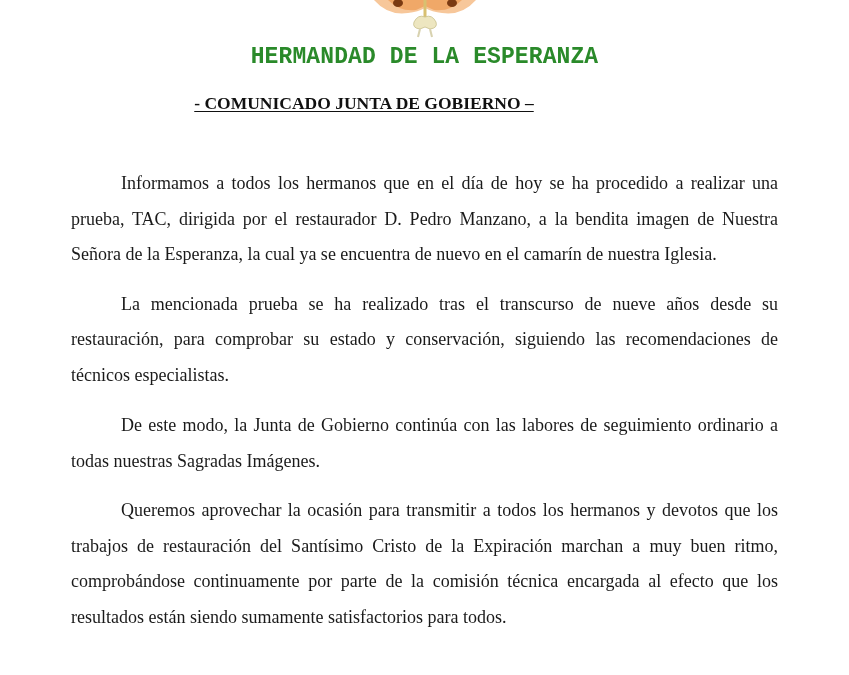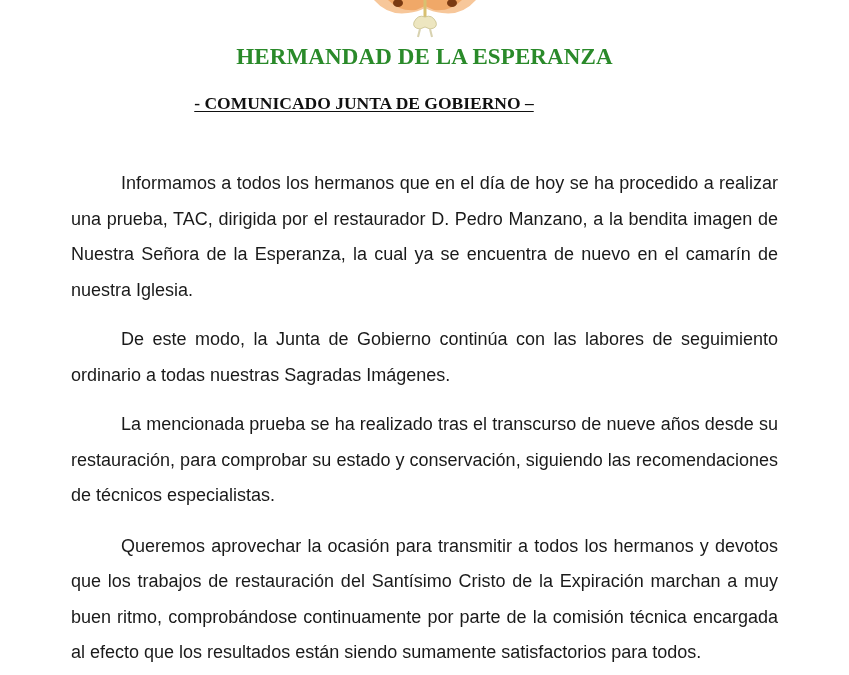--- a/index.html
+++ b/index.html
@@ -21,21 +21,21 @@
       top: 0;
       width: 114px;
       height: 40px;
     }
     .title {
       position: absolute;
       left: 0;
       width: 849px;
       top: 44px;
       text-align: center;
-      font-family: Liberation Serif, serif;
+      font-family: Liberation Mono, monospace;
       font-weight: bold;
       font-size: 23px;
       color: #2a8a2a;
       letter-spacing: 0.1px;
       margin: 0;
     }
     .subtitle {
       position: absolute;
       left: 0;
       width: 728px;
@@ -54,21 +54,21 @@
     .body-text {
       position: absolute;
       left: 71px;
       width: 707px;
       top: 166px;
     }
     .para {
       margin: 0 0 14px 0;
       text-align: justify;
       text-indent: 50px;
-      font-family: Liberation Sans, sans-serif;
+      font-family: Liberation Serif, serif;
       font-size: 18px;
       line-height: 35.5px;
       color: #1a1a1a;
     }
     .para.p2 { margin-bottom: 15px; }
   </style>
 </head>
 <body>
 
 <div class="logo">
@@ -83,16 +83,16 @@
     <line x1="62" y1="29" x2="64" y2="37" stroke="#d8d2b0" stroke-width="2"></line>
   </svg>
 </div>
 
 <h1 class="title">HERMANDAD DE LA ESPERANZA</h1>
 
 <h2 class="subtitle"><span>- COMUNICADO JUNTA DE GOBIERNO –</span></h2>
 
 <div class="body-text">
   <p class="para p1">Informamos a todos los hermanos que en el día de hoy se ha procedido a realizar una prueba, TAC, dirigida por el restaurador D. Pedro Manzano, a la bendita imagen de Nuestra Señora de la Esperanza, la cual ya se encuentra de nuevo en el camarín de nuestra Iglesia.</p>
+  <p class="para p2">La mencionada prueba se ha realizado tras el transcurso de nueve años desde su restauración, para comprobar su estado y conservación, siguiendo las recomendaciones de técnicos especialistas.</p>
   <p class="para p3">De este modo, la Junta de Gobierno continúa con las labores de seguimiento ordinario a todas nuestras Sagradas Imágenes.</p>
-  <p class="para p2">La mencionada prueba se ha realizado tras el transcurso de nueve años desde su restauración, para comprobar su estado y conservación, siguiendo las recomendaciones de técnicos especialistas.</p>
   <p class="para p4">Queremos aprovechar la ocasión para transmitir a todos los hermanos y devotos que los trabajos de restauración del Santísimo Cristo de la Expiración marchan a muy buen ritmo, comprobándose continuamente por parte de la comisión técnica encargada al efecto que los resultados están siendo sumamente satisfactorios para todos.</p>
 </div>
 
 </body></html>

